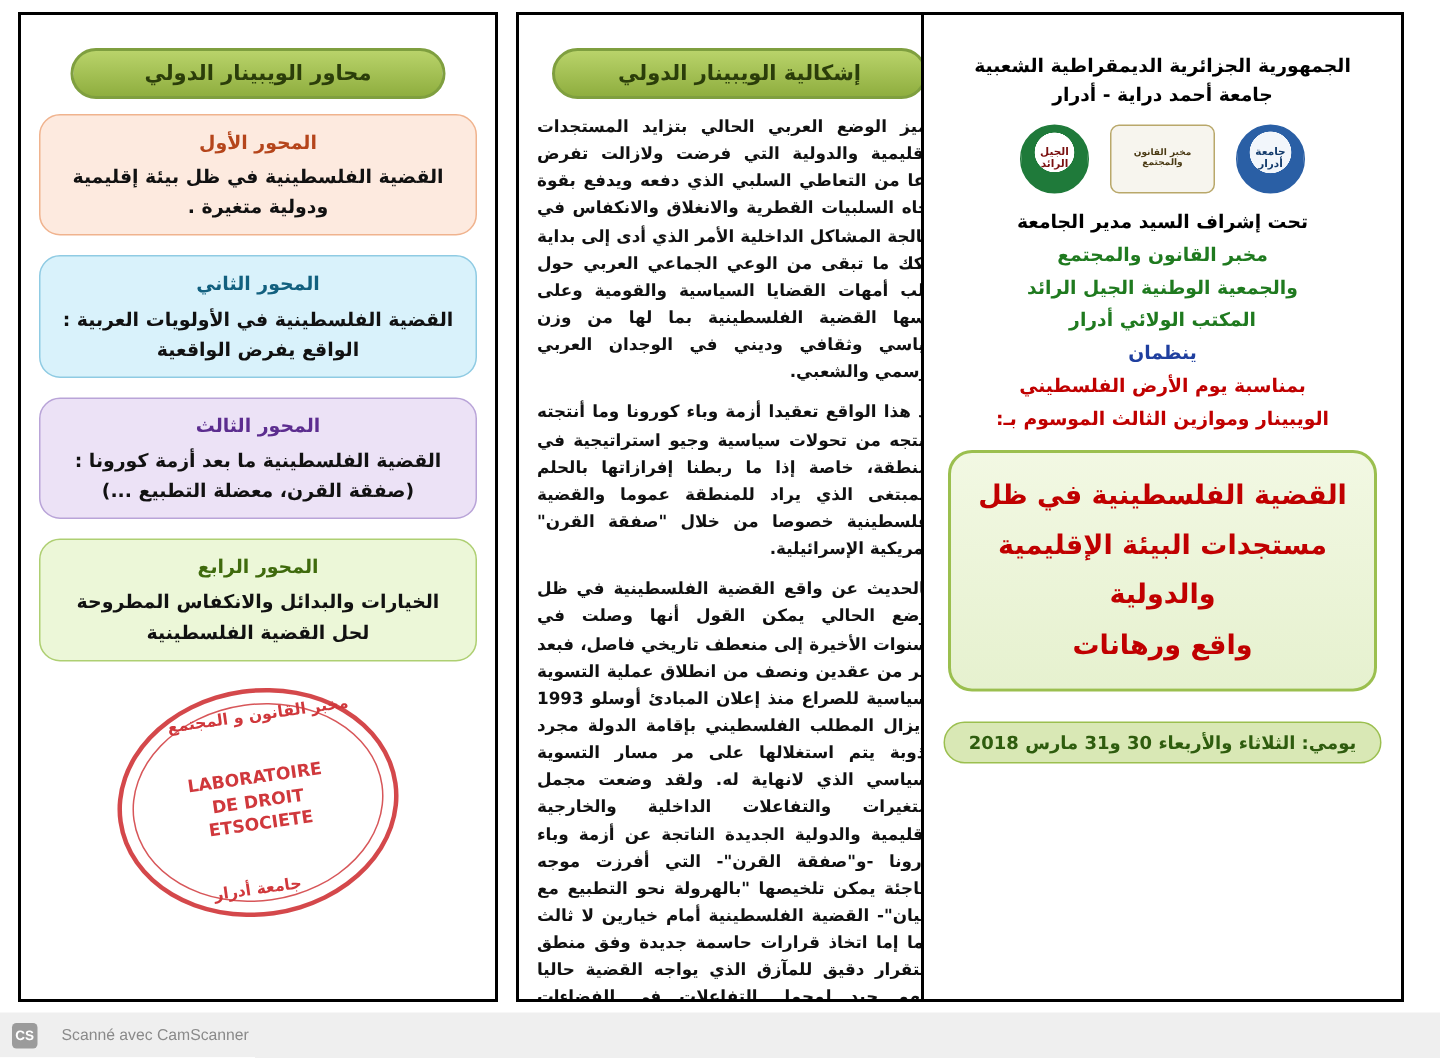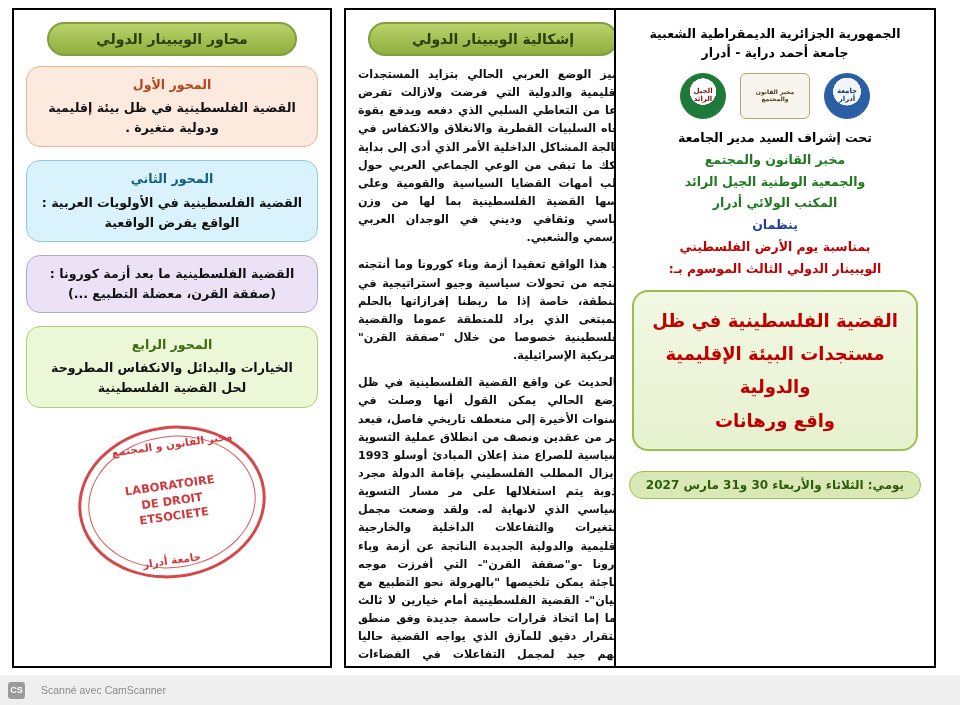--- a/index.html
+++ b/index.html
@@ -14,21 +14,21 @@
     width: 960px; height: 705px;
     background: #ffffff;
     overflow: hidden;
   }
   .flyer {
     position: absolute;
     top: 8px;
     height: 660px;
     border: 2px solid #000;
     background: #fff;
-    padding: 10px 12px;
+    padding: 20px 12px;
     overflow: hidden;
   }
   
   #panel-cover {
     right: 24px;
     width: 322px;
     text-align: center;
   }
   .cover-header {
     font-size: 12.5px;
@@ -203,20 +203,21 @@
       <span class="axis-label">المحور الأول</span>
       <span>القضية الفلسطينية في ظل بيئة إقليمية ودولية متغيرة .</span>
     </div>
 
     <div class="axis-card c2">
       <span class="axis-label">المحور الثاني</span>
       <span>القضية الفلسطينية في الأولويات العربية : الواقع يفرض الواقعية</span>
     </div>
 
     <div class="axis-card c3">
+      <span class="axis-label">المحور الثالث</span>
       <span>القضية الفلسطينية ما بعد أزمة كورونا : (صفقة القرن، معضلة التطبيع ...)</span>
     </div>
 
     <div class="axis-card c4">
       <span class="axis-label">المحور الرابع</span>
       <span>الخيارات والبدائل والانكفاس المطروحة لحل القضية الفلسطينية</span>
     </div>
 
     <div class="stamp">
       <div class="ring"></div>
@@ -252,31 +253,31 @@
       <div class="logo l3">الجيل الرائد</div>
     </div>
 
     <div class="cover-lines">
       <div>تحت إشراف السيد مدير الجامعة</div>
       <div class="green">مخبر القانون والمجتمع</div>
       <div class="green">والجمعية الوطنية الجيل الرائد</div>
       <div class="green">المكتب الولائي أدرار</div>
       <div class="blue">ينظمان</div>
       <div class="red">بمناسبة يوم الأرض الفلسطيني</div>
-      <div class="red">الويبينار الدولي الثالث الموسوم بـ:</div>
+      <div class="red">الويبينار وموازين الثالث الموسوم بـ:</div>
     </div>
 
     <div class="title-box">
       <div>القضية الفلسطينية في ظل</div>
       <div>مستجدات البيئة الإقليمية</div>
       <div>والدولية</div>
       <div>واقع ورهانات</div>
     </div>
 
-    <div class="date-pill">يومي: الثلاثاء والأربعاء 30 و31 مارس 2027</div>
+    <div class="date-pill">يومي: الثلاثاء والأربعاء 30 و31 مارس 2018</div>
   </section>
 
   <div id="footer">
     <div class="cs-badge">CS</div>
     <div class="cs-text">Scanné avec CamScanner</div>
   </div>
 
 </div>
 
 </body></html>

